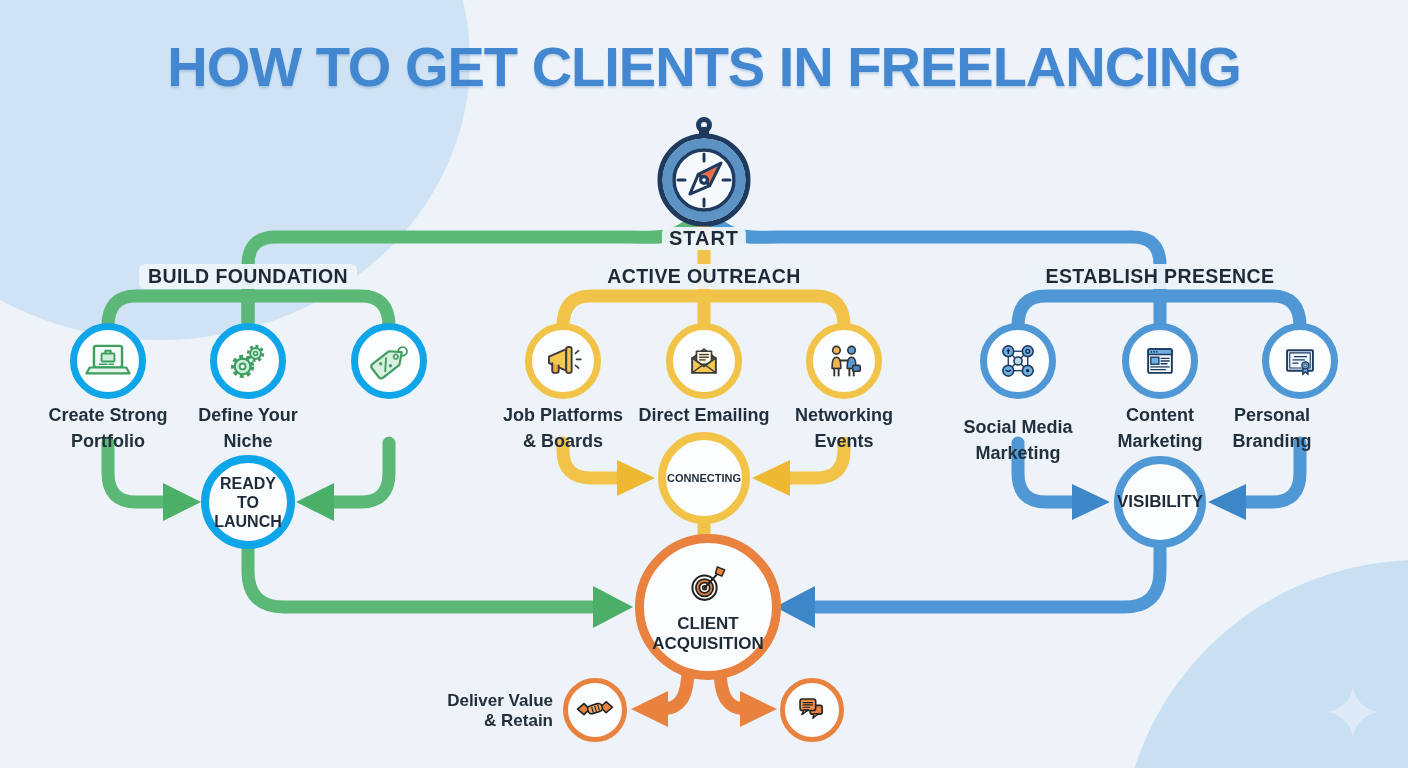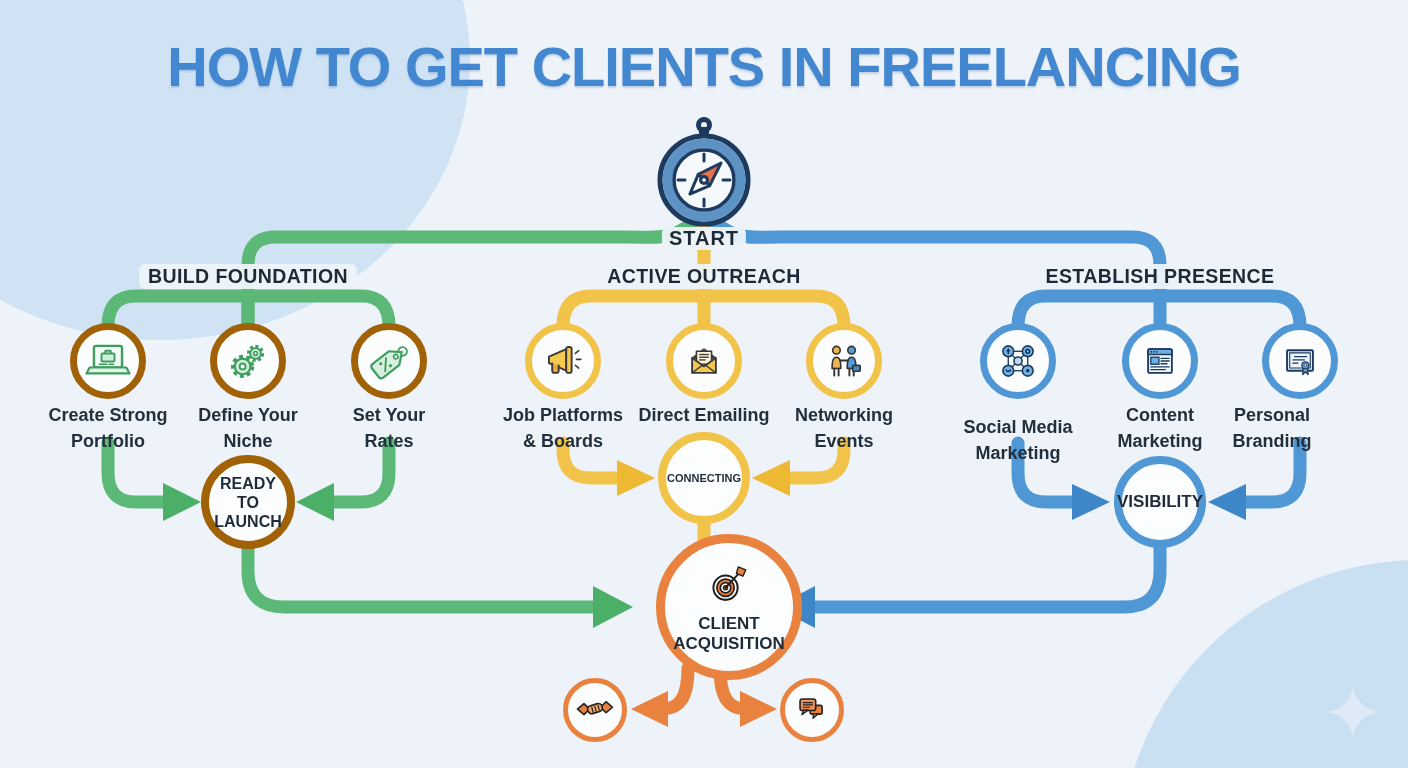--- a/index.html
+++ b/index.html
@@ -16,31 +16,31 @@
   .title{position:absolute;left:0;top:34px;width:100%;text-align:center;z-index:3;
          font-size:56px;font-weight:bold;letter-spacing:-1px;color:#4287cf;
          text-shadow:0 2px 2px rgba(47,96,156,0.22);}
 
   
   #connectors{position:absolute;left:0;top:0;z-index:1;}
 
   
   .circle{position:absolute;border-radius:50%;background:#fcfdfe;box-sizing:border-box;z-index:2;
           display:flex;align-items:center;justify-content:center;}
-  .c-green{border:7px solid #a16207;}
+  .c-green{border:7px solid #0ea5e9;}
   .c-yellow{border:7px solid #f2c349;}
   .c-blue{border:7px solid #4f97d5;}
   .c-orange{border:7px solid #e8823e;}
 
   .step{width:76px;height:76px;}
   .node{z-index:2;flex-direction:column;text-align:center;font-weight:bold;color:#1f2b38;}
   .node-ready{left:201px;top:455px;width:94px;height:94px;border-width:8px;font-size:16px;line-height:19px;}
   .node-connecting{left:658px;top:432px;width:92px;height:92px;border-width:8px;font-size:11px;}
   .node-visibility{left:1114px;top:456px;width:92px;height:92px;border-width:8px;font-size:17px;}
-  .node-acquisition{left:656px;top:534px;width:146px;height:146px;border-width:9px;font-size:17px;line-height:20px;}
+  .node-acquisition{left:635px;top:534px;width:146px;height:146px;border-width:9px;font-size:17px;line-height:20px;}
   .node-acquisition .nlabel{margin-top:2px;}
   .small-circle{width:64px;height:64px;border-width:5px;}
 
   
   .heading{position:absolute;z-index:2;transform:translateX(-50%);white-space:nowrap;
            font-size:19.5px;font-weight:bold;letter-spacing:.4px;color:#1d2936;
            background:rgba(237,243,249,.95);padding:1px 9px;border-radius:6px;}
   .start-label{position:absolute;left:704px;top:227px;transform:translateX(-50%);z-index:2;
            font-size:20px;font-weight:bold;letter-spacing:1px;color:#1d2936;
            background:rgba(237,243,249,.95);padding:0 7px;border-radius:6px;}
@@ -285,22 +285,20 @@
         <circle cx="60" cy="58" r="6.5" fill="#6fb0e4" stroke="#1d3a5f" stroke-width="2.5"></circle>
         <circle cx="60" cy="58" r="2.8" fill="#bcd9f0" stroke="#1d3a5f" stroke-width="1.5"></circle>
       </svg>
     </span>
   </div>
 
   <div class="item-label ml" style="left:28px;top:402px;">Create Strong
 Portfolio</div>
   <div class="item-label ml" style="left:168px;top:402px;">Define Your
 Niche</div>
-  <div class="item-label ml" style="left:309px;top:402px;">Set Your
-Rates</div>
   <div class="item-label ml" style="left:483px;top:402px;">Job Platforms
 &amp; Boards</div>
   <div class="item-label ml" style="left:624px;top:402px;">Direct Emailing</div>
   <div class="item-label ml" style="left:764px;top:402px;">Networking
 Events</div>
   <div class="item-label ml" style="left:938px;top:414px;">Social Media
 Marketing</div>
   <div class="item-label ml" style="left:1080px;top:402px;">Content
 Marketing</div>
   <div class="item-label ml" style="left:1192px;top:402px;">Personal
@@ -351,14 +349,16 @@
           <rect x="24" y="26" width="34" height="25" rx="5" fill="#ef8f4f" stroke="#222222" stroke-width="3.5"></rect>
           <polygon points="32,50 28,60 42,50" fill="#ef8f4f" stroke="#222222" stroke-width="3"></polygon>
           <line x1="31" y1="34" x2="51" y2="34" stroke="#222222" stroke-width="2.5" stroke-linecap="round"></line>
           <line x1="31" y1="39" x2="51" y2="39" stroke="#222222" stroke-width="2.5" stroke-linecap="round"></line>
           <line x1="31" y1="44" x2="45" y2="44" stroke="#222222" stroke-width="2.5" stroke-linecap="round"></line>
         </g>
       </svg>
     </span>
   </div>
 
+  <div class="outcome-label ml" style="left:373px;top:691px;width:180px;text-align:right;">Deliver Value
+&amp; Retain</div>
 
 </div>
 
 </body></html>

